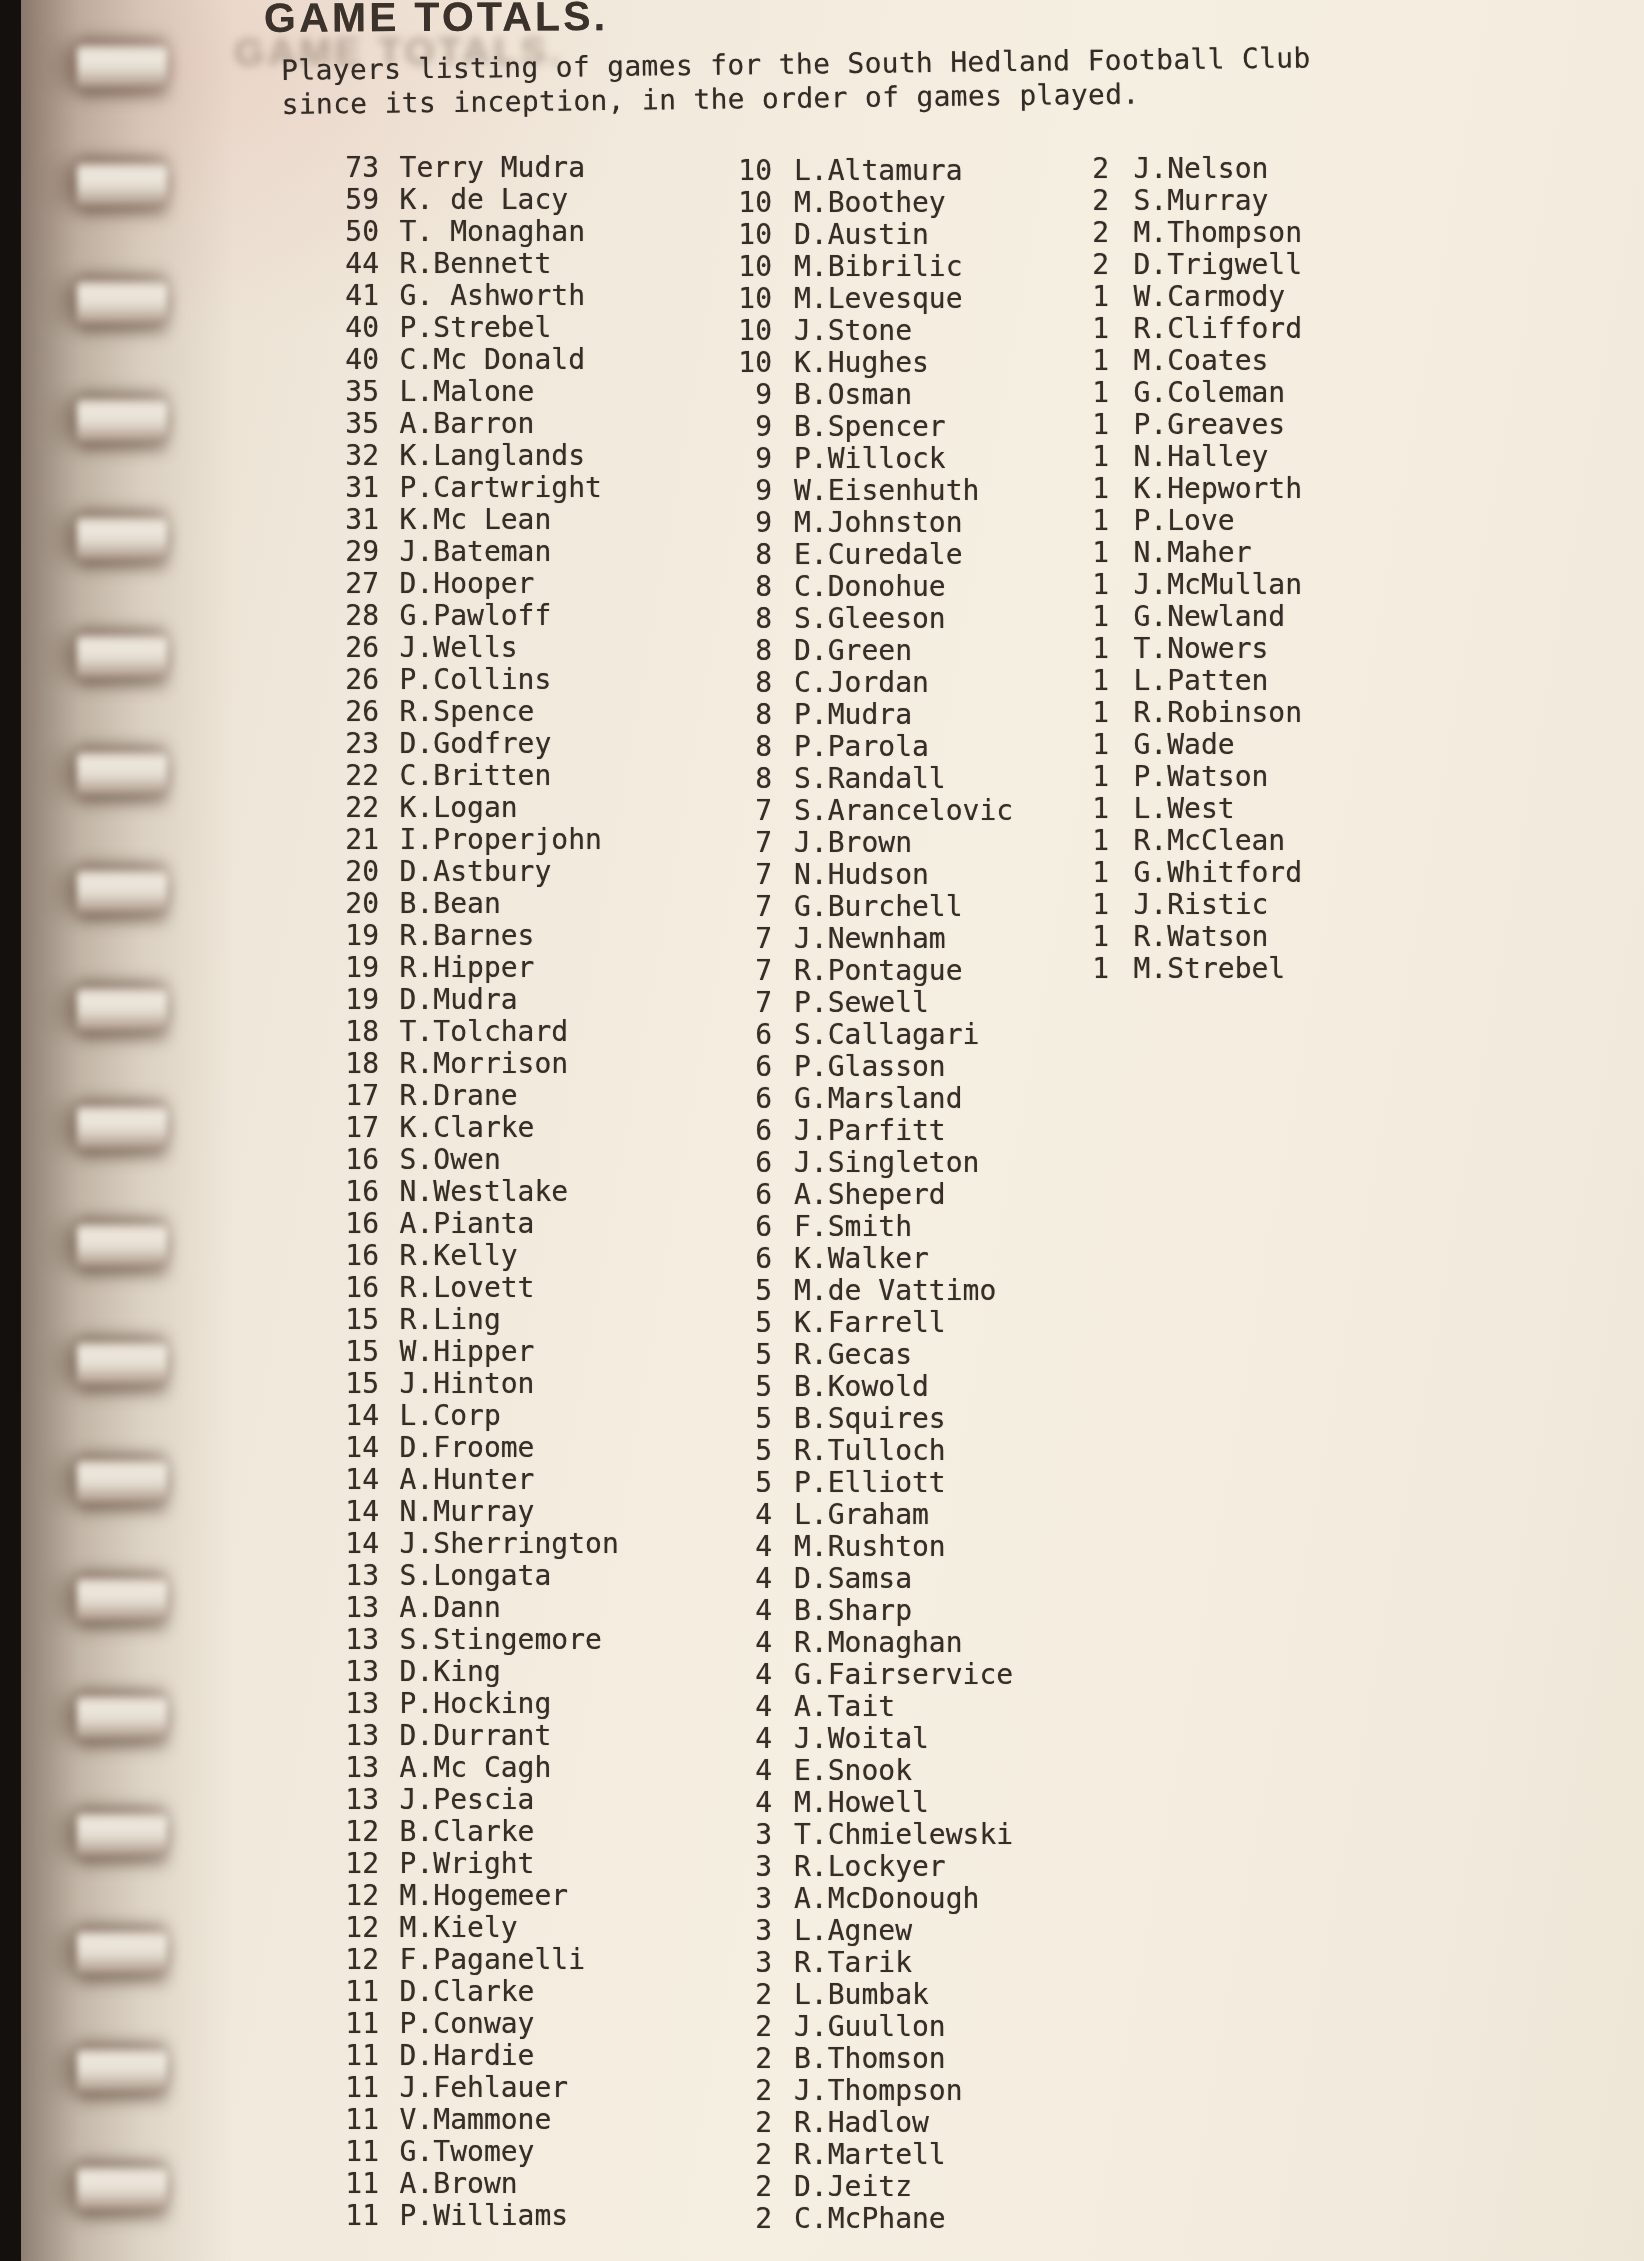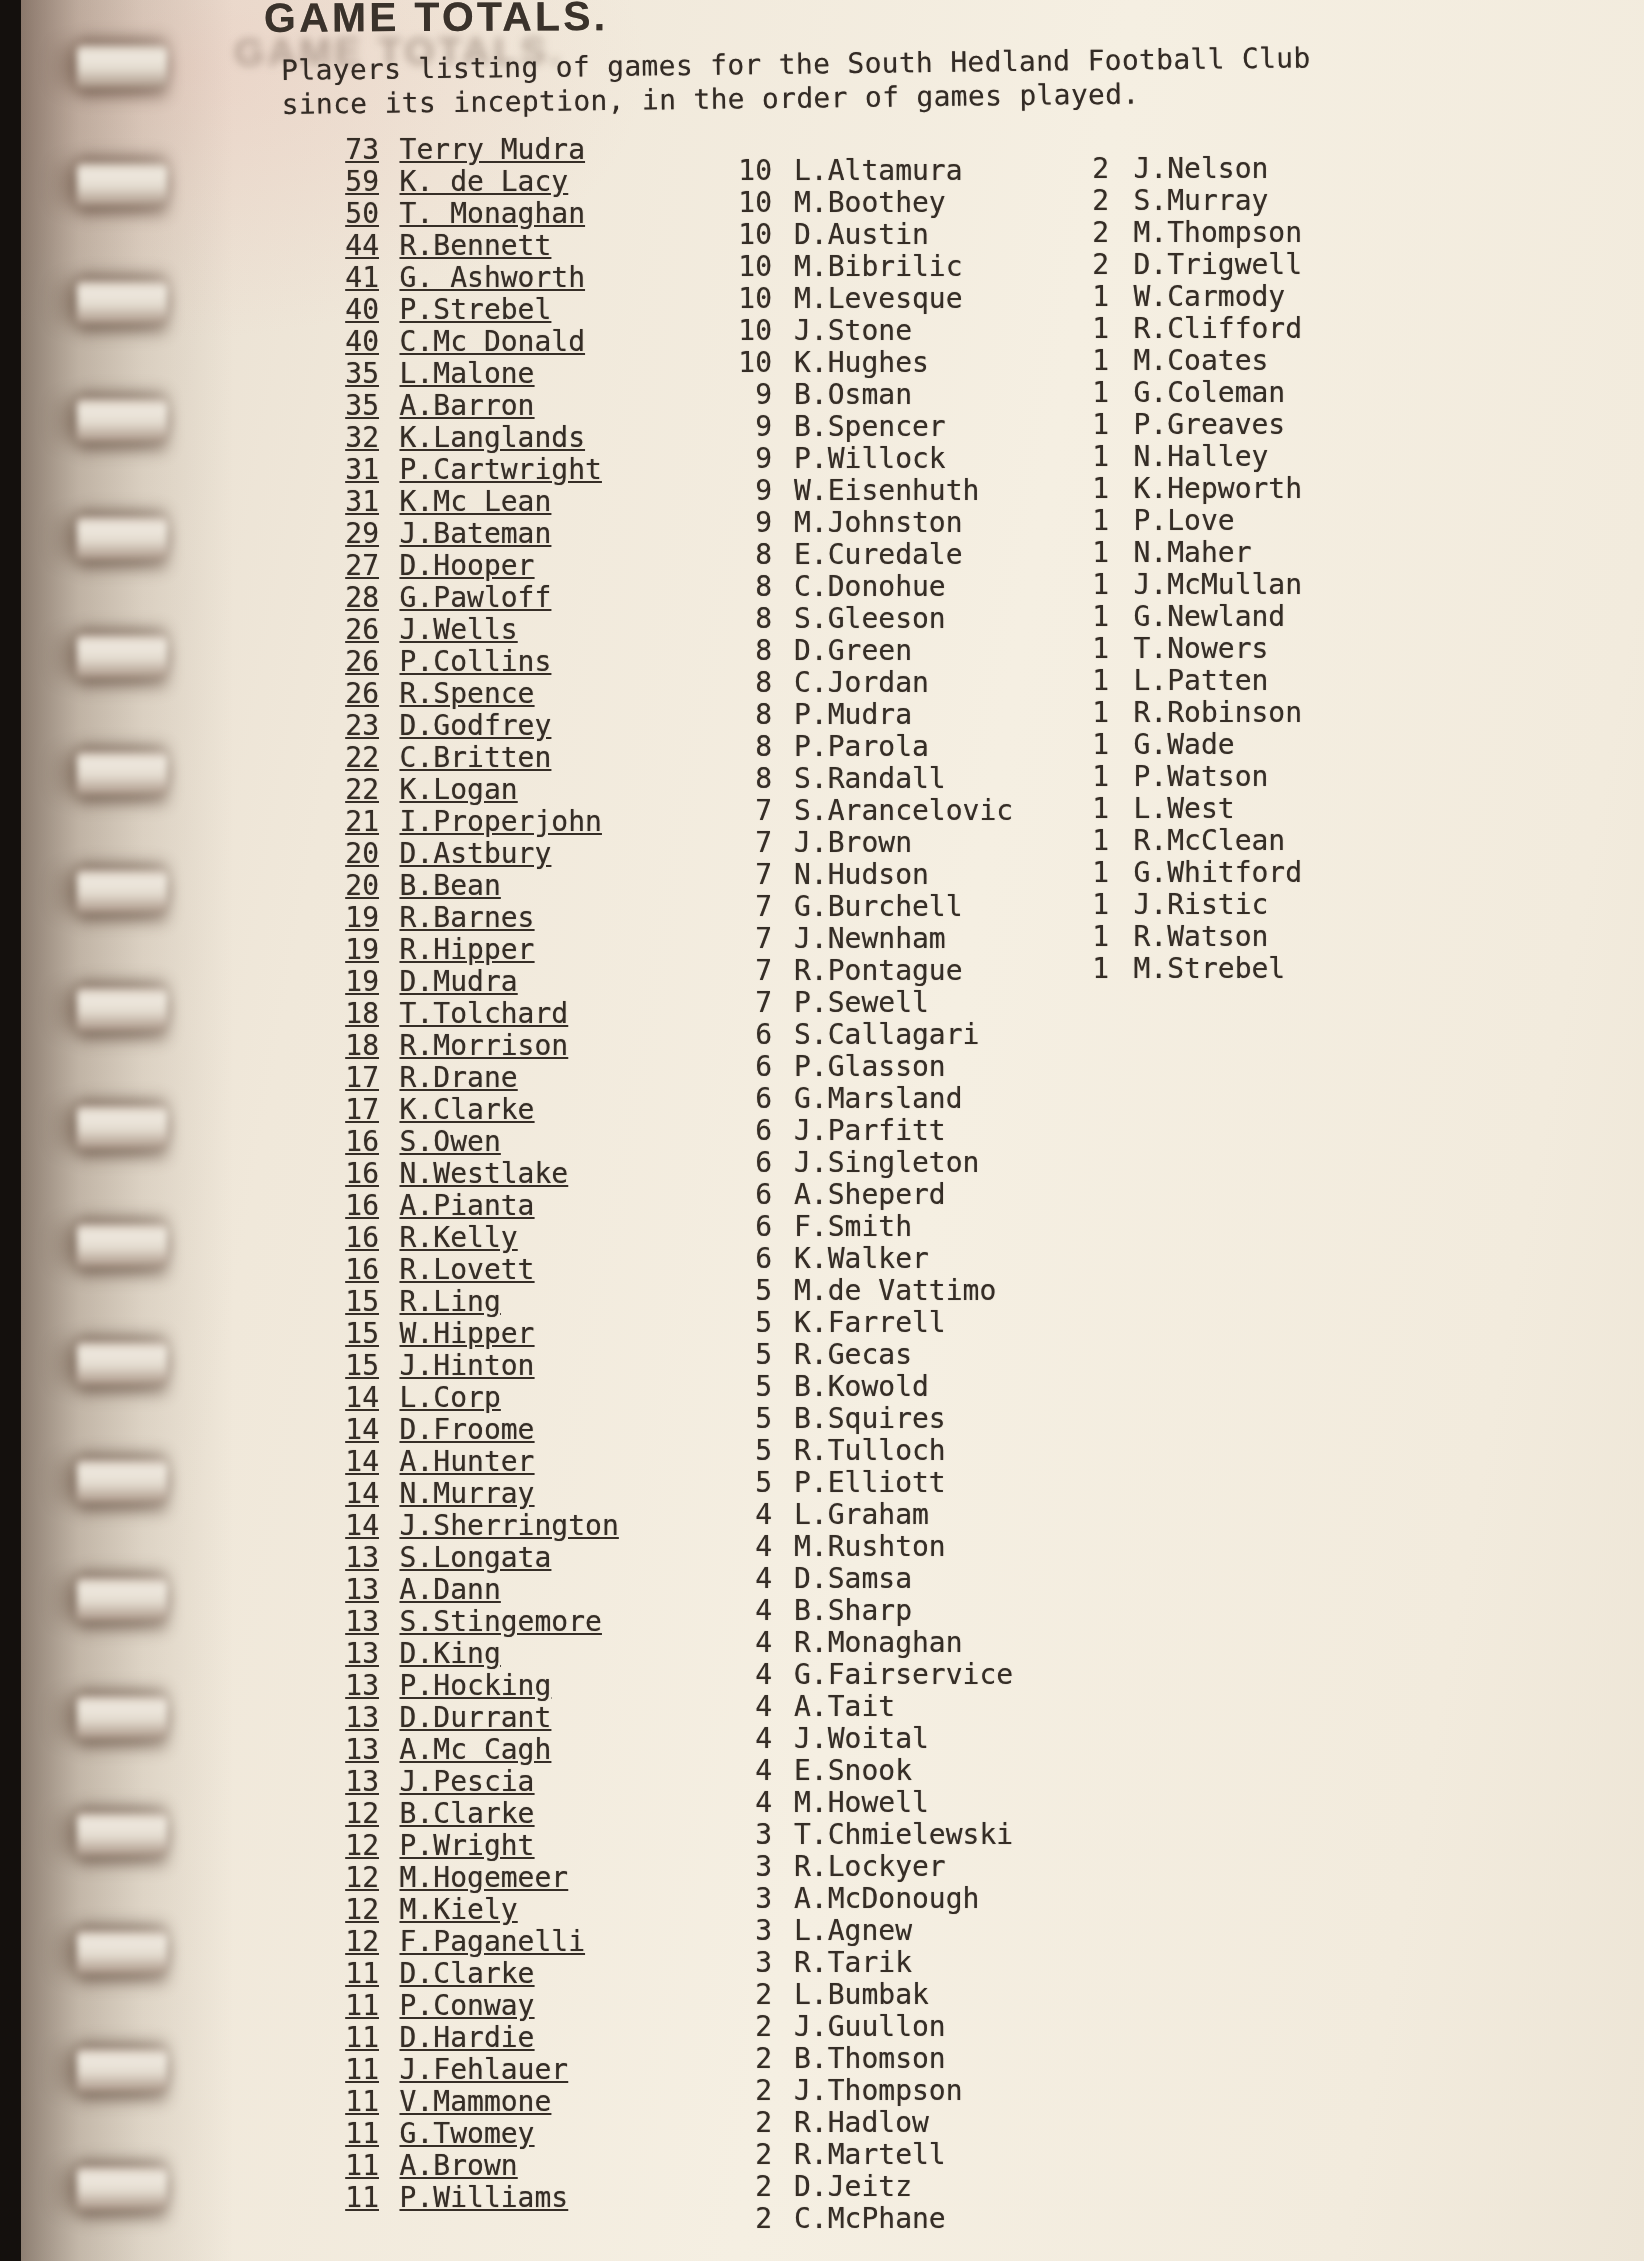--- a/index.html
+++ b/index.html
@@ -46,21 +46,21 @@
     filter:blur(4.5px);transform:rotate(-0.3deg);white-space:nowrap;
   }
   .subtitle{
     position:absolute;left:253px;top:54px;
     font-size:28px;line-height:34px;letter-spacing:0.3px;
     transform:rotate(-0.7deg);transform-origin:0 0;
     color:#332b25;text-shadow:0 0 0.8px rgba(51,43,37,.5);
     white-space:nowrap;
   }
   .col{position:absolute;white-space:nowrap;}
-  #col0{left:269px;top:134px;text-decoration:underline;}
+  #col0{left:269px;top:152px;}
   #col1{left:653px;top:155px;}
   #col2{left:1004px;top:153px;}
   .row{display:flex;height:32px;align-items:baseline;
        font-size:28px;line-height:32px;
        color:#352d26;text-shadow:0 0 0.9px rgba(53,45,38,.55);}
   .num{display:inline-block;text-align:right;}
   #col0 .num{width:82px;}
   #col1 .num{width:91px;}
   #col2 .num{width:77px;}
   #col0 .nm{margin-left:20.6px;}

